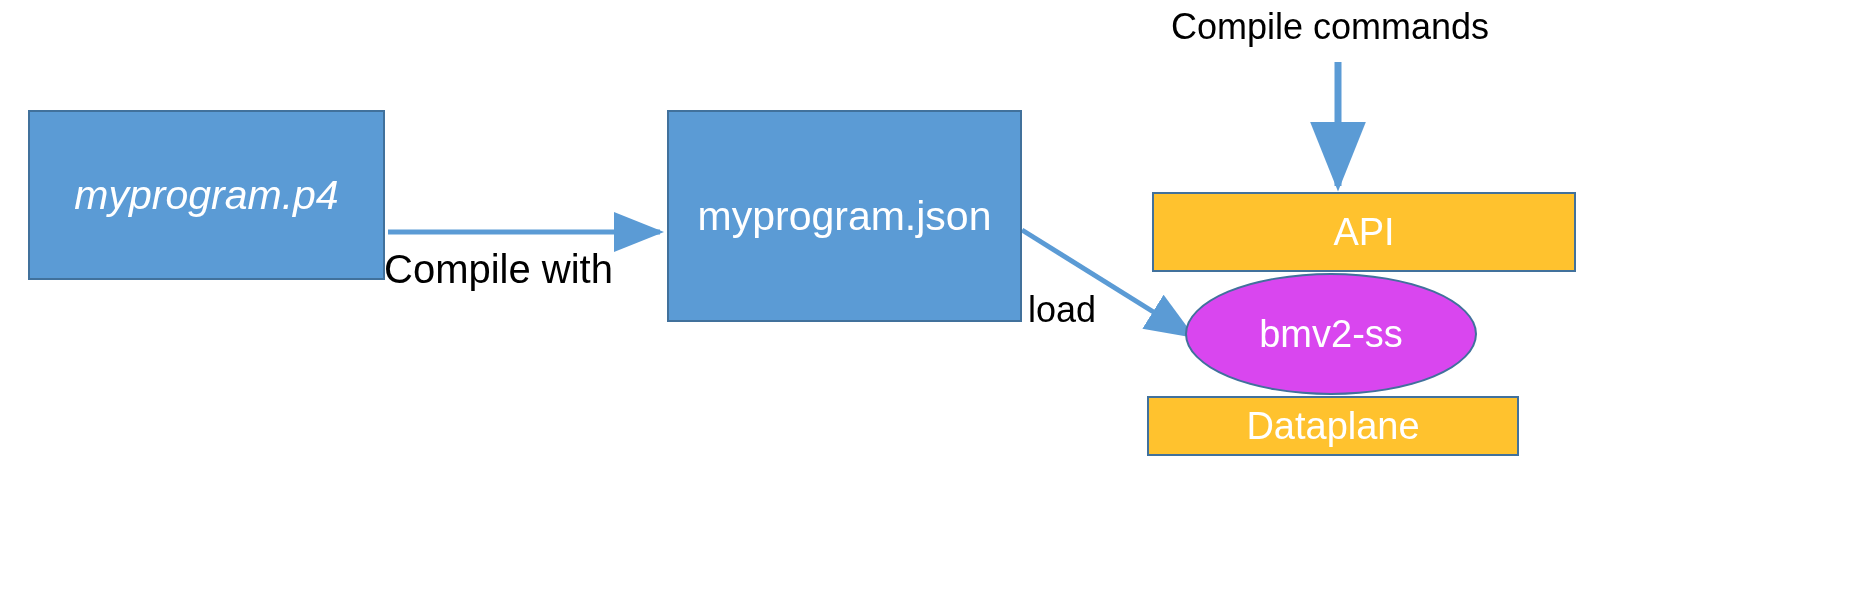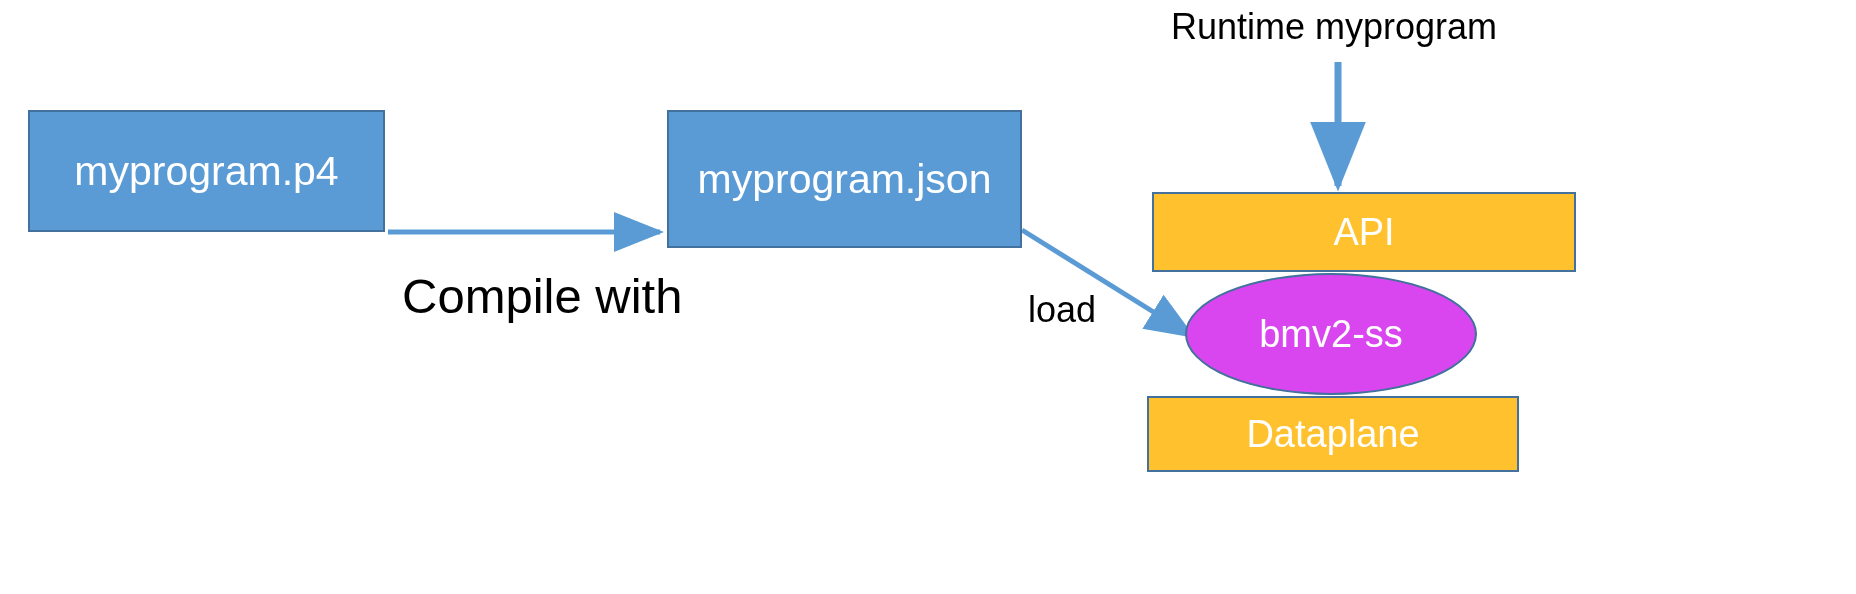--- a/index.html
+++ b/index.html
@@ -51,27 +51,27 @@
     position: absolute;
     left: 0;
     top: 0;
     width: 1856px;
     height: 594px;
     overflow: visible;
     pointer-events: none;
   }
 
   
-  #box-p4      { left: 28px;   top: 110px; width: 357px; height: 122px; font-size: 41px; }
-  #box-json    { left: 667px;  top: 110px; width: 355px; height: 138px; font-size: 41px; }
+  #box-p4      { left: 28px;   top: 110px; width: 357px; height: 170px; font-size: 41px; font-style: italic; }
+  #box-json    { left: 667px;  top: 110px; width: 355px; height: 212px; font-size: 41px; }
   #box-api     { left: 1152px; top: 192px; width: 424px; height: 80px;  font-size: 38px; }
-  #box-dataplane { left: 1147px; top: 396px; width: 372px; height: 76px; font-size: 38px; }
+  #box-dataplane { left: 1147px; top: 396px; width: 372px; height: 60px; font-size: 38px; }
   #ellipse-bmv2 { left: 1185px; top: 273px; width: 292px; height: 122px; font-size: 38px; }
 
-  #label-compile { left: 402px;  top: 152px; font-size: 49px; }
+  #label-compile { left: 384px;  top: 152px; font-size: 40px; }
   #label-load    { left: 1028px; top: 289px; font-size: 36px; }
   #label-runtime { left: 1171px; top: 6px;   font-size: 36px; }
 </style>
 </head>
 <body>
 
 <div id="canvas">
 
   <svg class="edges" viewBox="0 0 1856 594" width="1856" height="594" xmlns="http://www.w3.org/2000/svg">
     <defs>
@@ -106,15 +106,15 @@
   <div class="node orange-box" id="box-dataplane">
     <span>Dataplane</span>
   </div>
 
   <div class="label" id="label-compile">
     <div>Compile with</div>
   </div>
 
   <div class="label" id="label-load">load</div>
 
-  <div class="label" id="label-runtime">Runtime myprogram</div>
+  <div class="label" id="label-runtime">Compile commands</div>
 
 </div>
 
 </body></html>

